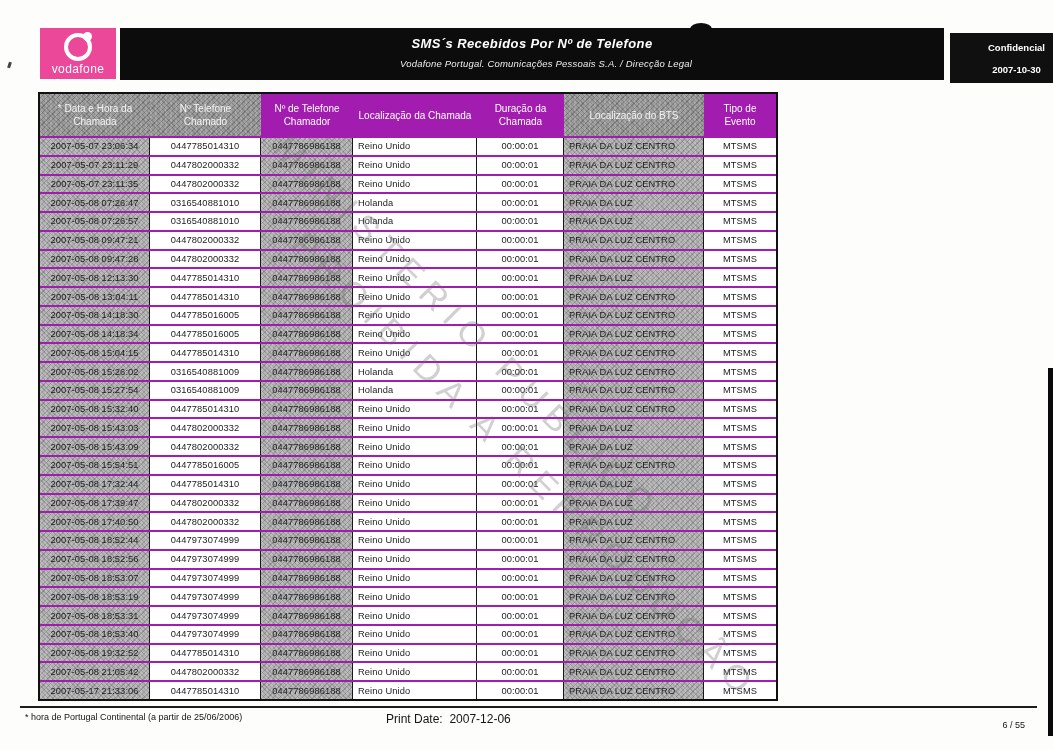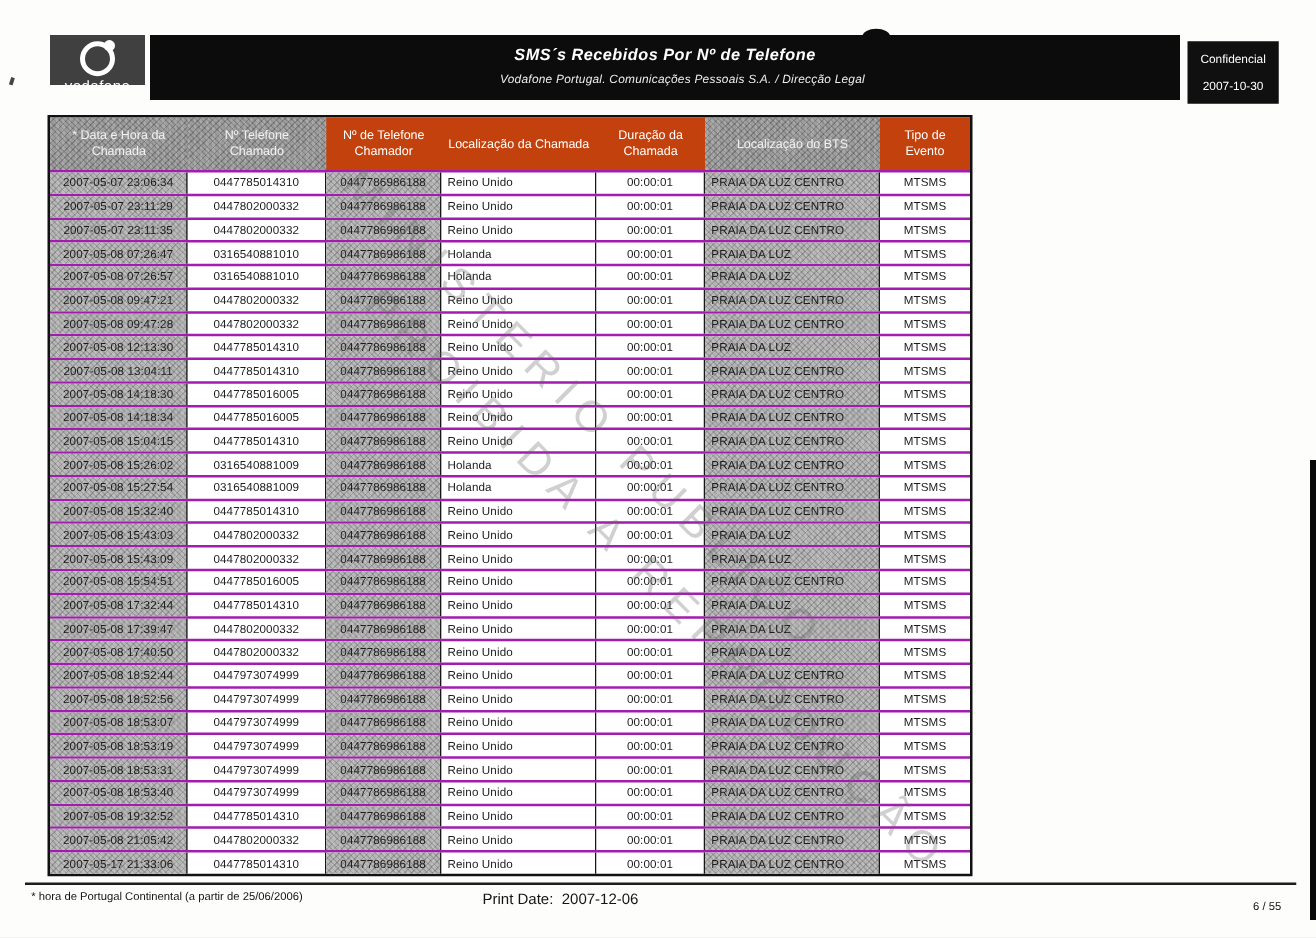--- a/index.html
+++ b/index.html
@@ -1,33 +1,33 @@
 <!DOCTYPE html>
 <html><head>
 <meta charset="utf-8">
 <style>
   html,body{margin:0;padding:0;background:#e8e8e8;}
   .page{position:relative;width:1053px;height:750px;background:#fdfdfb;overflow:hidden;
         font-family:"Liberation Sans",sans-serif;color:#141414;}
   
-  .logo-box{position:absolute;left:40px;top:28px;width:76px;height:40px;background:#404040;}
+  .logo-box{position:absolute;left:40px;top:28px;width:76px;height:51px;background:#ec4899;}
   .speechmark{position:relative;width:20px;height:20px;border:4px solid #fff;border-radius:50%;margin:5px auto 0;}
   .speechmark::after{content:"";position:absolute;right:-4px;top:-5px;width:9px;height:9px;background:#fff;border-radius:50%;}
   .logo-text{color:#fff;font-size:12px;text-align:center;margin-top:1px;letter-spacing:.4px;}
   .banner{position:absolute;left:120px;top:28px;width:824px;height:52px;background:#0c0c0c;color:#fff;text-align:center;font-style:italic;}
   .banner-title{font-size:13px;font-weight:bold;margin-top:8px;letter-spacing:.4px;}
   .banner-sub{font-size:9.5px;margin-top:7px;color:#ececec;letter-spacing:.2px;padding-left:28px;}
   .bump{position:absolute;left:690px;top:23px;width:22px;height:12px;background:#0c0c0c;border-radius:50%;}
   .conf-box{position:absolute;left:950px;top:33px;width:73px;height:50px;background:#101010;color:#fff;
-            text-align:center;font-size:9.5px;font-weight:normal;}
+            text-align:center;font-size:9.5px;font-weight:bold;padding-left:30px;}
   .conf-box .l1{margin-top:9px;}
   .conf-box .l2{margin-top:11px;}
   
   .table{position:absolute;left:38px;top:92px;width:740px;box-sizing:border-box;border:2px solid #111;background:#fff;}
-  .thead{display:grid;grid-template-columns:110px 111px 92px 124px 87px 140px 72px;height:42px;background:#c2410c;color:#fff;}
+  .thead{display:grid;grid-template-columns:110px 111px 92px 124px 87px 140px 72px;height:42px;background:#a21caf;color:#fff;}
   .th{display:flex;align-items:center;justify-content:center;text-align:center;font-size:10px;
       line-height:1.3;white-space:pre-line;}
   .redacted{background-color:#a9a9a9;
      background-image:
        repeating-linear-gradient(45deg, rgba(0,0,0,.14) 0 1px, rgba(255,255,255,0) 1px 3px),
        repeating-linear-gradient(-45deg, rgba(0,0,0,.10) 0 1px, rgba(255,255,255,.14) 1px 4px),
        repeating-linear-gradient(90deg, rgba(255,255,255,.12) 0 2px, rgba(0,0,0,0) 2px 5px);}
   .th.redacted{background-color:#8d8d8d;color:#f2f2f2;text-shadow:0 0 2px rgba(160,160,160,.9);}
   .tr{display:grid;grid-template-columns:110px 111px 92px 124px 87px 140px 72px;height:18.77px;
       box-sizing:border-box;border-top:2px solid #a21caf;}

